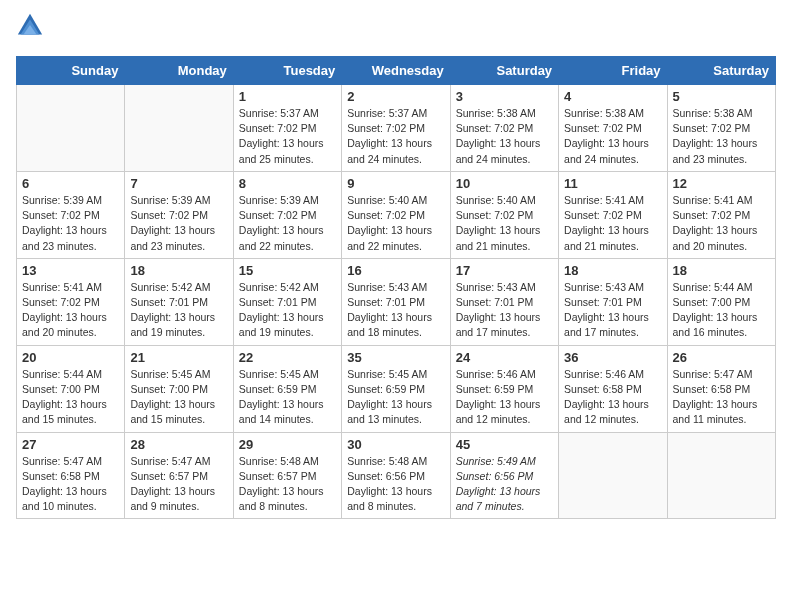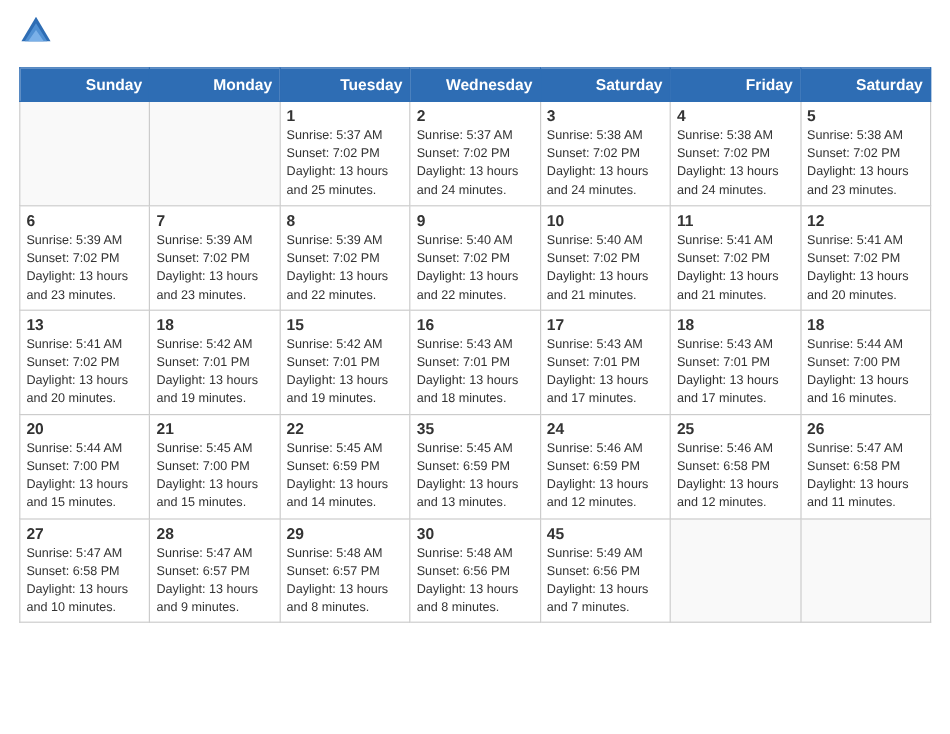--- a/index.html
+++ b/index.html
@@ -291,21 +291,21 @@
 and 13 minutes.</div>
         </td>
         <td>
           <div class="day-num">24</div>
           <div class="day-info" style="white-space: pre-line;">Sunrise: 5:46 AM
 Sunset: 6:59 PM
 Daylight: 13 hours
 and 12 minutes.</div>
         </td>
         <td>
-          <div class="day-num">25</div>
+          <div class="day-num">36</div>
           <div class="day-info" style="white-space: pre-line;">Sunrise: 5:46 AM
 Sunset: 6:58 PM
 Daylight: 13 hours
 and 12 minutes.</div>
         </td>
         <td>
           <div class="day-num">26</div>
           <div class="day-info" style="white-space: pre-line;">Sunrise: 5:47 AM
 Sunset: 6:58 PM
 Daylight: 13 hours
@@ -336,21 +336,21 @@
         </td>
         <td>
           <div class="day-num">30</div>
           <div class="day-info" style="white-space: pre-line;">Sunrise: 5:48 AM
 Sunset: 6:56 PM
 Daylight: 13 hours
 and 8 minutes.</div>
         </td>
         <td>
           <div class="day-num">45</div>
-          <div class="day-info" style="white-space: pre-line;">Sunrise: 5:49 AM
+          <div class="day-info" style="white-space: pre-line; font-style: italic;">Sunrise: 5:49 AM
 Sunset: 6:56 PM
 Daylight: 13 hours
 and 7 minutes.</div>
         </td>
         <td class="empty"></td>
         <td class="empty"></td>
       </tr>
     </tbody>
 </table>
 

